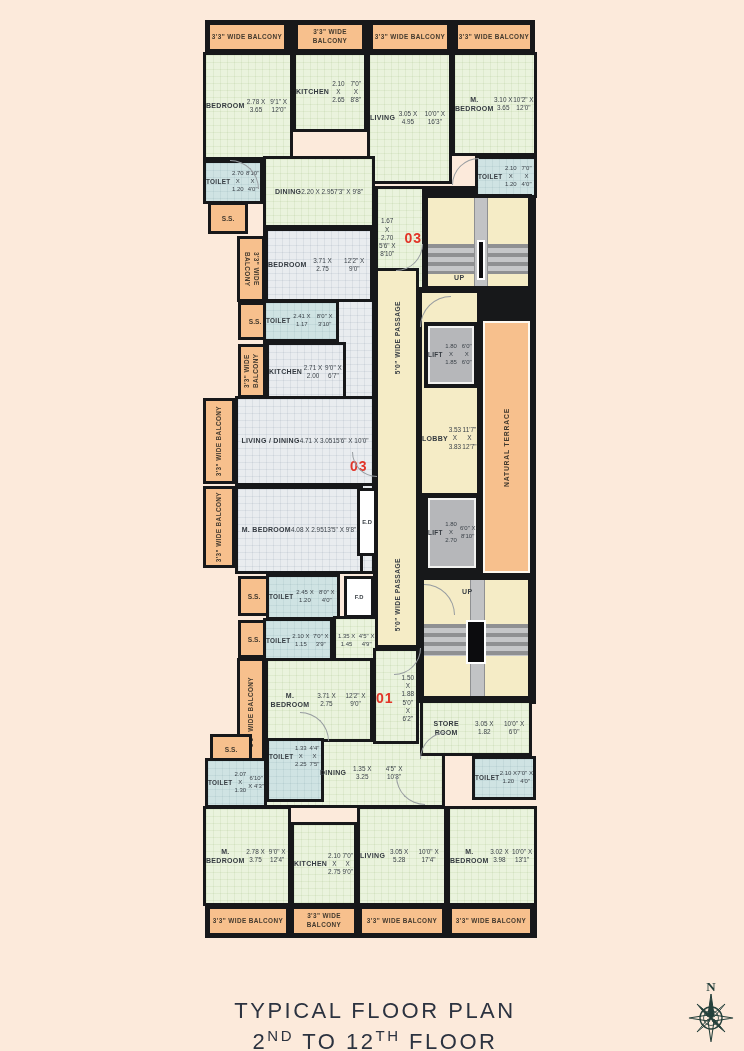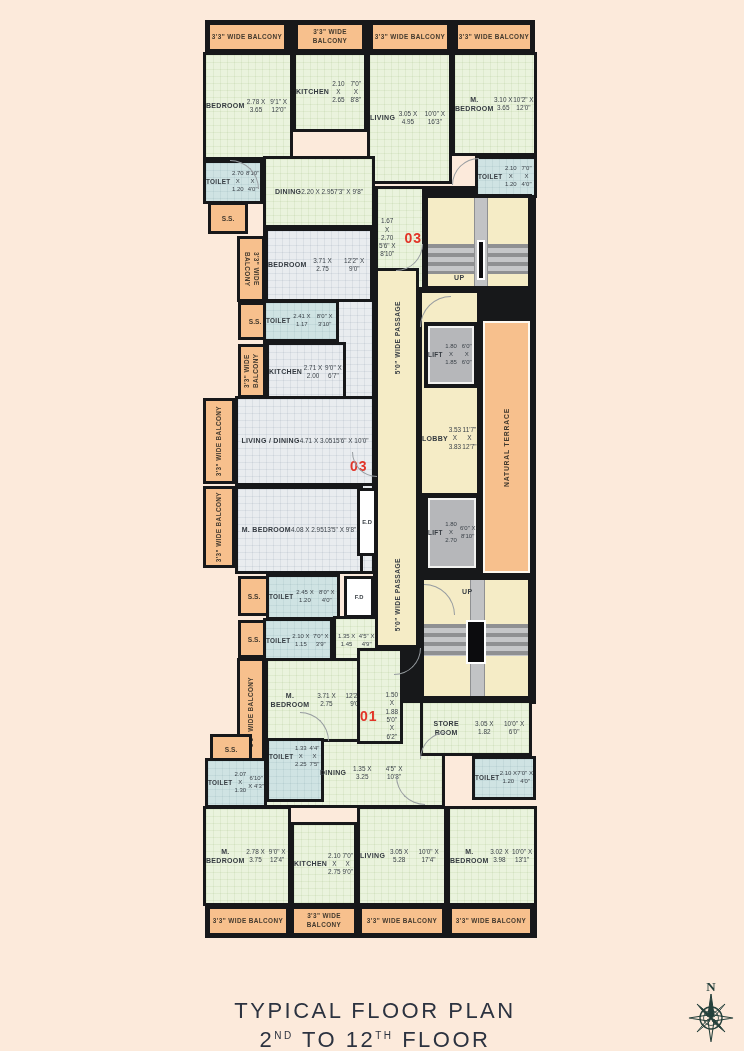--- a/index.html
+++ b/index.html
@@ -45,21 +45,21 @@
   .newel{position:absolute;background:#0c0c0e;border:2px solid #fff;}
   .arc{position:absolute;border:1.3px solid #979ca0;}
   .arc-tl{border-right:none;border-bottom:none;border-top-left-radius:100%;}
   .arc-tr{border-left:none;border-bottom:none;border-top-right-radius:100%;}
   .arc-bl{border-right:none;border-top:none;border-bottom-left-radius:100%;}
   .arc-br{border-left:none;border-top:none;border-bottom-right-radius:100%;}
   
   .title{position:absolute;left:180px;top:982px;width:390px;text-align:center;color:#2c3340;margin-top:16px;}
   .title-l1{font-size:22px;letter-spacing:2.5px;font-weight:500;}
   .title-l2{font-size:22px;letter-spacing:2.5px;font-weight:500;margin-top:3px;}
-  sup{font-size:10px;}
+  sup{font-size:15px;}
   .compass{position:absolute;left:683px;top:978px;width:56px;height:68px;}
 </style>
 </head>
 <body>
 
 <div class="abs" style="left:0;top:0;width:744px;height:1051px;">
 
   <div class="abs underlay" style="left:205px;top:20px;width:330px;height:34px;"></div>
   <div class="abs underlay" style="left:205px;top:904px;width:332px;height:34px;"></div>
   <div class="abs underlay" style="left:373px;top:186px;width:163px;height:518px;"></div>
@@ -234,21 +234,21 @@
   <div class="abs balcony orange" style="left:237px;top:658px;width:28px;height:108px;">
       <span class="vtext">3'3" WIDE BALCONY</span>
     </div>
   <div class="room green" style="left:265px;top:658px;width:108px;height:84px;">
     <div class="lbl">
         <span class="rname">M. BEDROOM</span>
         <span class="rdim">3.71 X 2.75</span>
         <span class="rdim">12'2" X 9'0"</span>
       </div>
   </div>
-  <div class="room green" style="left:357px;top:648px;width:46px;height:96px;align-items:flex-end;">
+  <div class="room green" style="left:373px;top:648px;width:46px;height:96px;align-items:center;">
     <div class="lbl" style="padding-top:5px;gap:6px;">
       <span class="unitnum" style="position:static;">01</span>
       <span class="rdim" style="display:block;text-align:center;"><span>1.50 X 1.88</span><br><span>5'0" X 6'2"</span></span>
     </div>
   </div>
 
   <div class="room cream" style="left:375px;top:268px;width:44px;height:380px;">
     <span class="vtext" style="position:absolute;top:30px;left:50%;transform:translateX(-50%) rotate(180deg);font-size:6.6px;font-weight:bold;letter-spacing:.5px;">5'0" WIDE PASSAGE</span>
     <span class="vtext" style="position:absolute;bottom:14px;left:50%;transform:translateX(-50%) rotate(180deg);font-size:6.6px;font-weight:bold;letter-spacing:.5px;">5'0" WIDE PASSAGE</span>
   </div>

